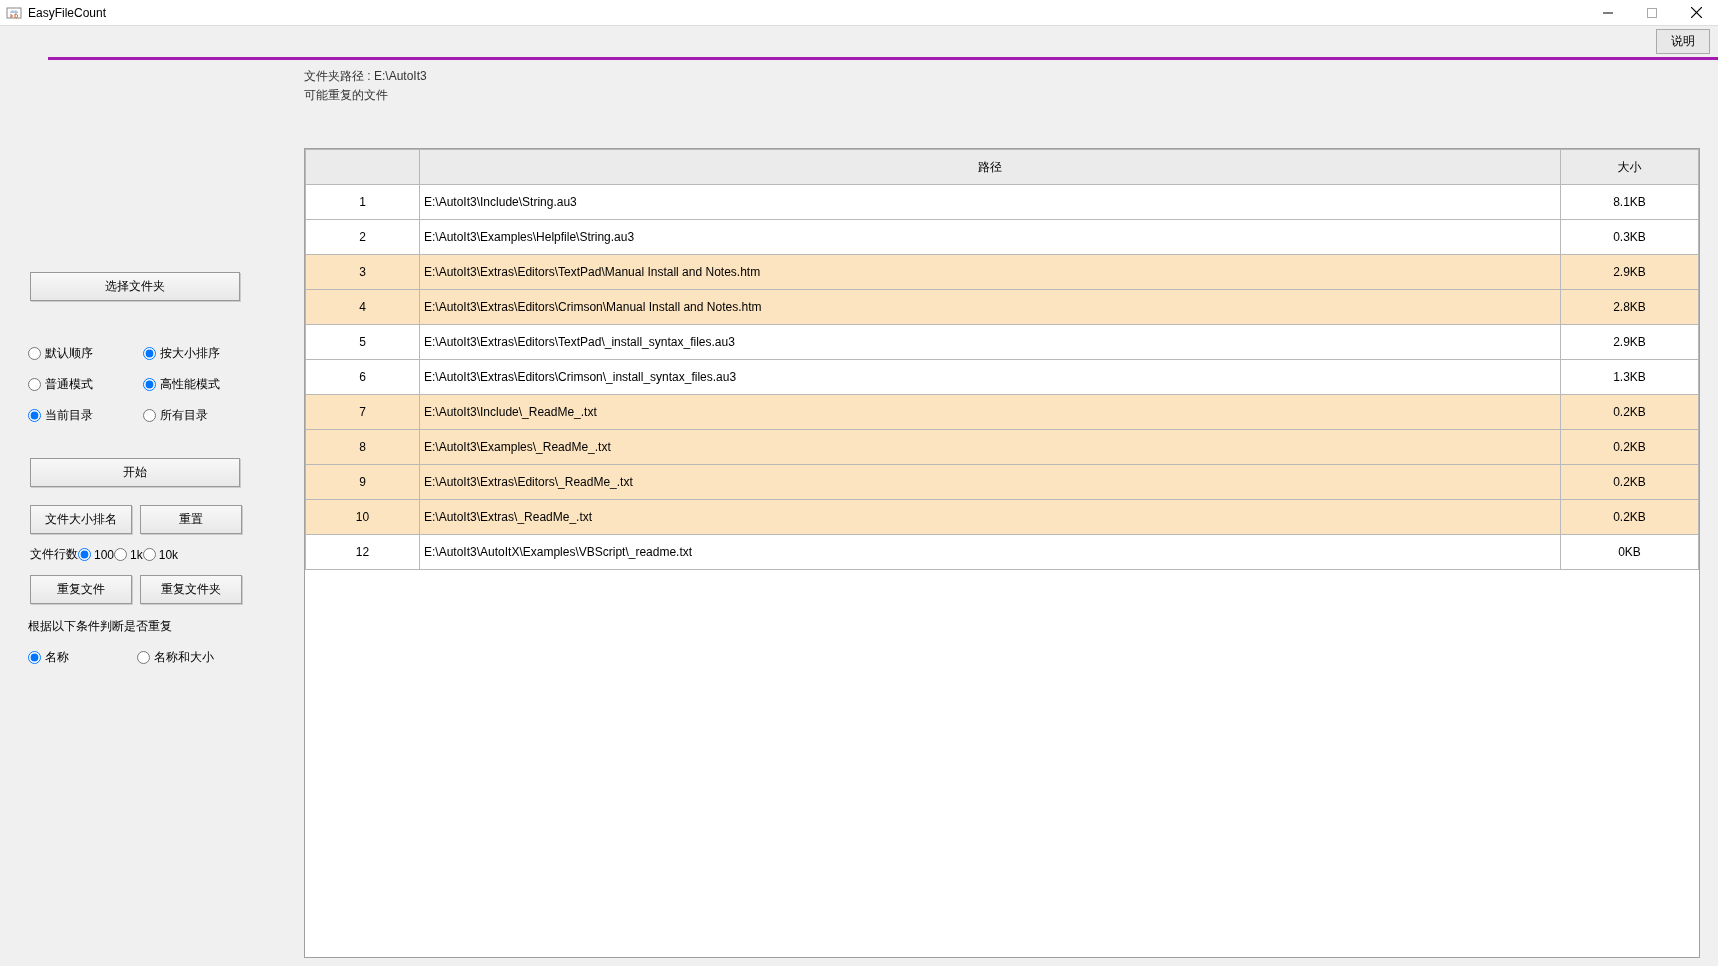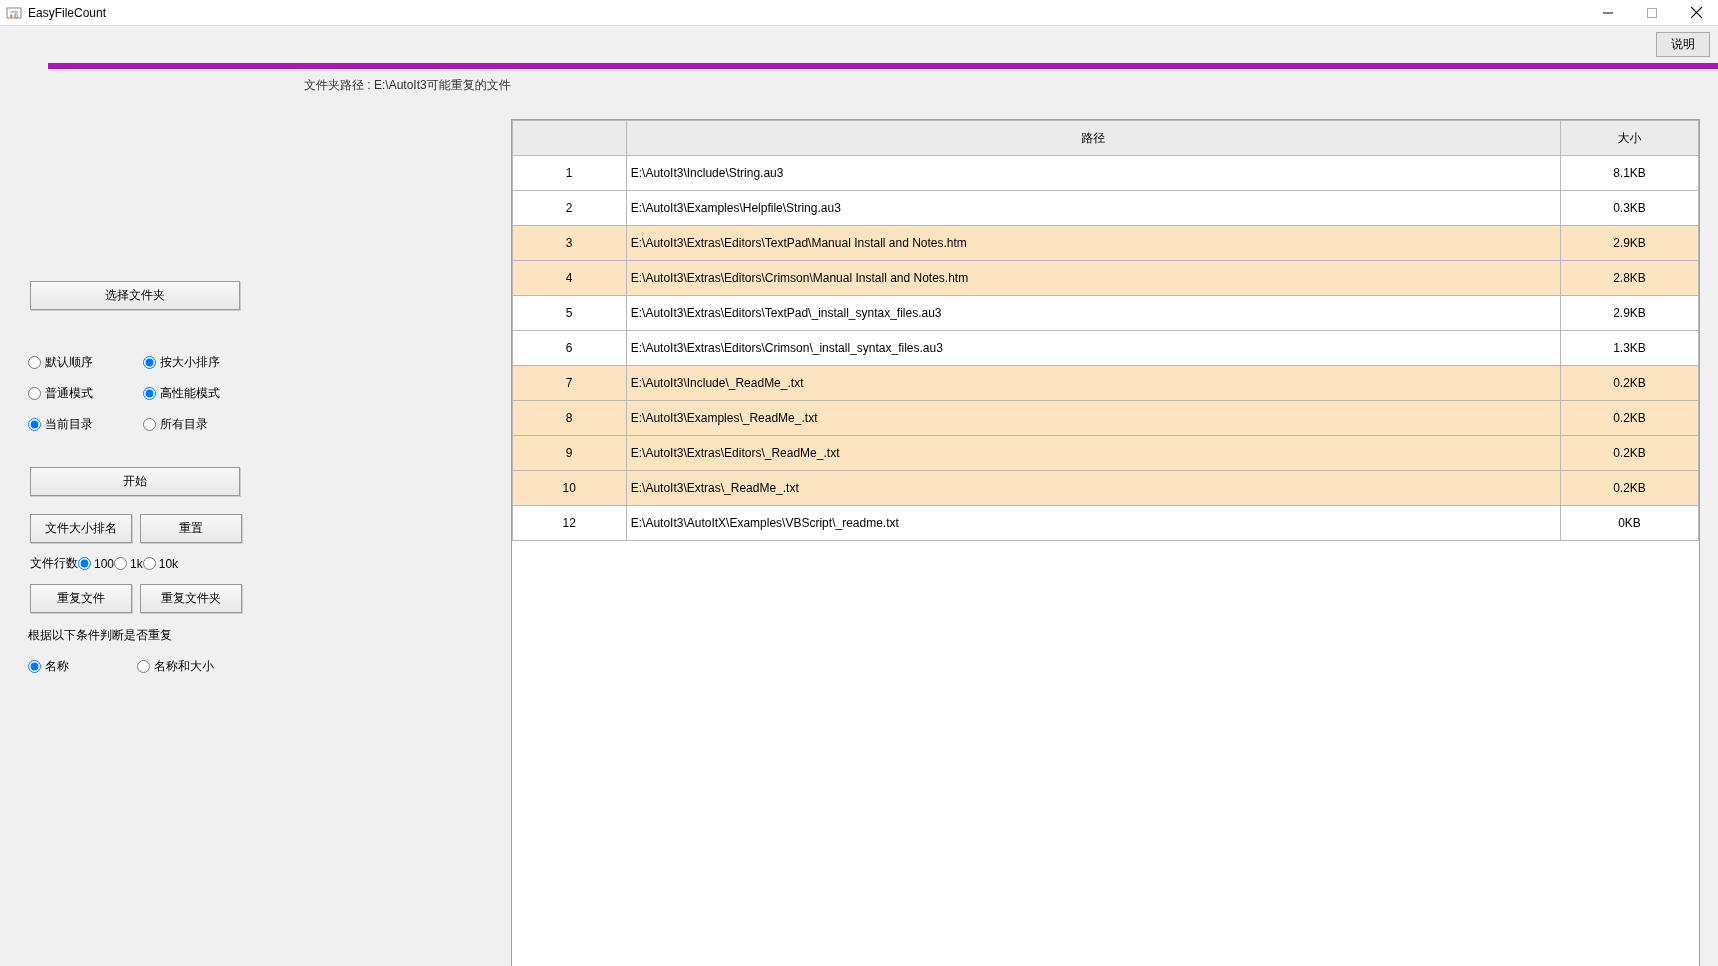--- a/index.html
+++ b/index.html
@@ -34,27 +34,27 @@
   width: 44px;
   height: 26px;
   display: flex;
   align-items: center;
   justify-content: center;
   color: #000;
   font-size: 13px;
 }
 .titlebar .win-btn.maximize { color: #999; }
 .toolbar {
-  height: 43px;
+  height: 34px;
   background: #f0f0f0;
   display: flex;
   justify-content: flex-end;
   align-items: center;
   padding-right: 8px;
-  border-bottom: 6px solid #a21caf;
+  border-bottom: 3px solid #a21caf;
   margin-left: 48px;
 }
 .help-btn {
   background: #e8e8e8;
   border: 1px solid #aaa;
   padding: 3px 14px;
   font-size: 12px;
   font-family: inherit;
   cursor: pointer;
 }
@@ -65,21 +65,21 @@
 .sidebar {
   width: 304px;
   padding: 0 20px;
   padding-top: 212px;
   flex-shrink: 0;
 }
 .main {
   flex: 1;
   padding: 8px 18px 8px 0;
   display: flex;
-  flex-direction: row;
+  flex-direction: column;
 }
 .folder-path {
   font-size: 12px;
   color: #333;
   margin-bottom: 2px;
 }
 .btn {
   background: linear-gradient(#f8f8f8, #e8e8e8);
   border: 1px solid #999;
   box-shadow: 1px 1px 0 #ccc;

